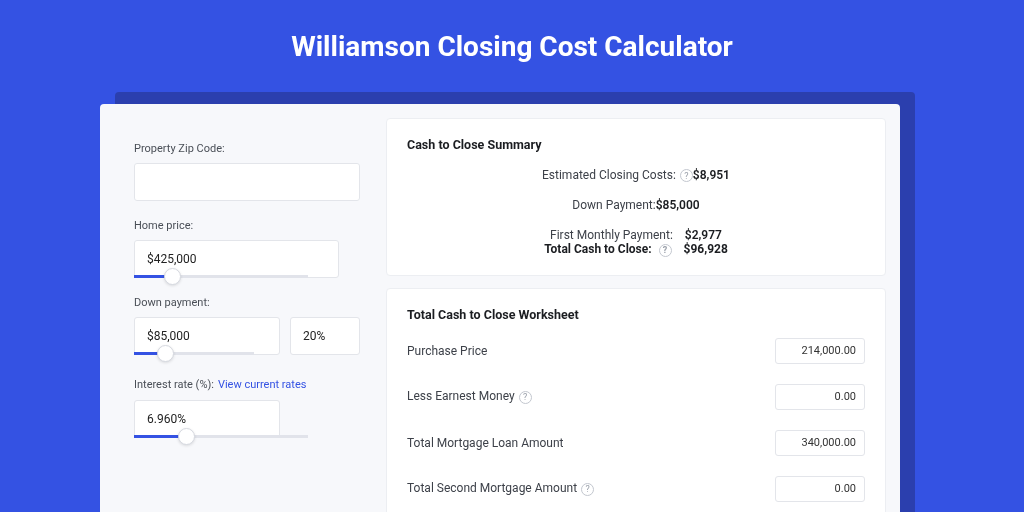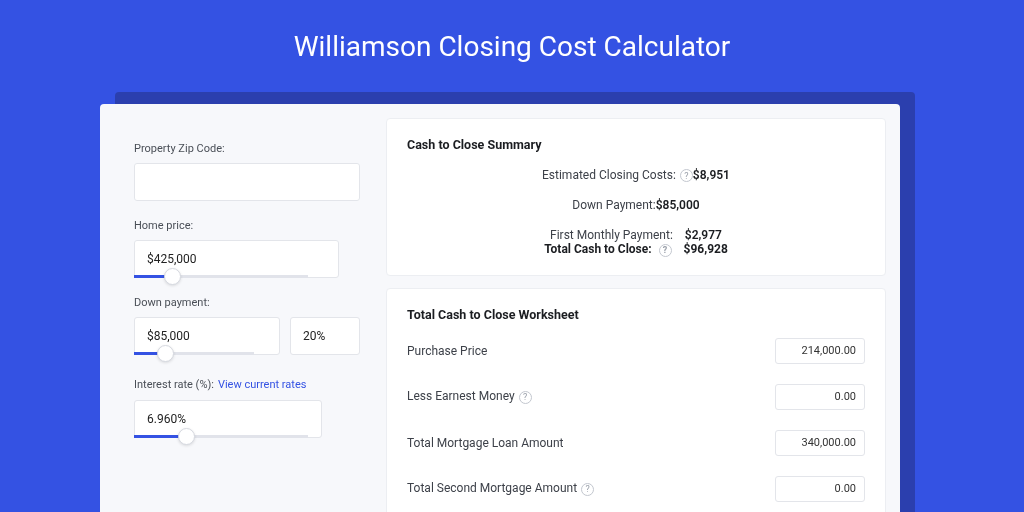--- a/index.html
+++ b/index.html
@@ -1,18 +1,18 @@
 <!DOCTYPE html>
 <html><head>
 <meta charset="utf-8">
 <style>
   *{box-sizing:border-box;margin:0;padding:0;font-family:-apple-system,BlinkMacSystemFont,"Segoe UI",Roboto,Helvetica,Arial,sans-serif;}
   body{width:1024px;height:512px;overflow:hidden;background:#3452E3;}
   .stage{position:relative;width:1024px;height:512px;}
-  .page-title{color:#fff;font-size:28px;font-weight:400;text-align:center;padding-top:30px;}
+  .page-title{color:#fff;font-size:28px;font-weight:700;text-align:center;padding-top:30px;}
   .shadow-card{position:absolute;left:115px;top:92px;width:800px;height:440px;background:#2b3fae;border-radius:4px;}
   .card{position:absolute;left:100px;top:104px;width:800px;height:440px;background:#f7f8fb;border-radius:4px;overflow:hidden;}
   .cols{display:flex;height:100%;}
   .left{width:280px;padding:38px 20px 20px 34px;}
   .right{flex:1;padding:14px 14px 14px 6px;}
   .lbl{font-size:11px;color:#4a4f57;margin-bottom:8px;display:block;}
   .field{margin-bottom:18px;}
   .input{width:100%;height:38px;border:1px solid #e3e5ea;background:#fff;border-radius:3px;padding:0 12px;font-size:12px;color:#222;}
   .input-narrow{width:70px;}
   .dp-row{display:flex;gap:10px;}
@@ -71,21 +71,21 @@
                 <div class="slider-fill" style="width: 26%;"></div>
               </div>
             <div class="slider-thumb" style="left: calc(26% - 8px);"></div>
           </div>
         </div>
 
         <div class="field">
           <span class="lbl" style="display:inline">Interest rate (%):</span>
           <a href="#" class="link">View current rates</a>
           <div style="height:8px"></div>
-          <input class="input" style="width: 188px;" value="6.960%">
+          <input class="input" style="width: 146px;" value="6.960%">
           <div class="slider-wrap">
             <div class="slider-track">
                 <div class="slider-fill" style="width: 30%;"></div>
               </div>
             <div class="slider-thumb" style="left: calc(30% - 8px);"></div>
           </div>
         </div>
 
       </div>
 

